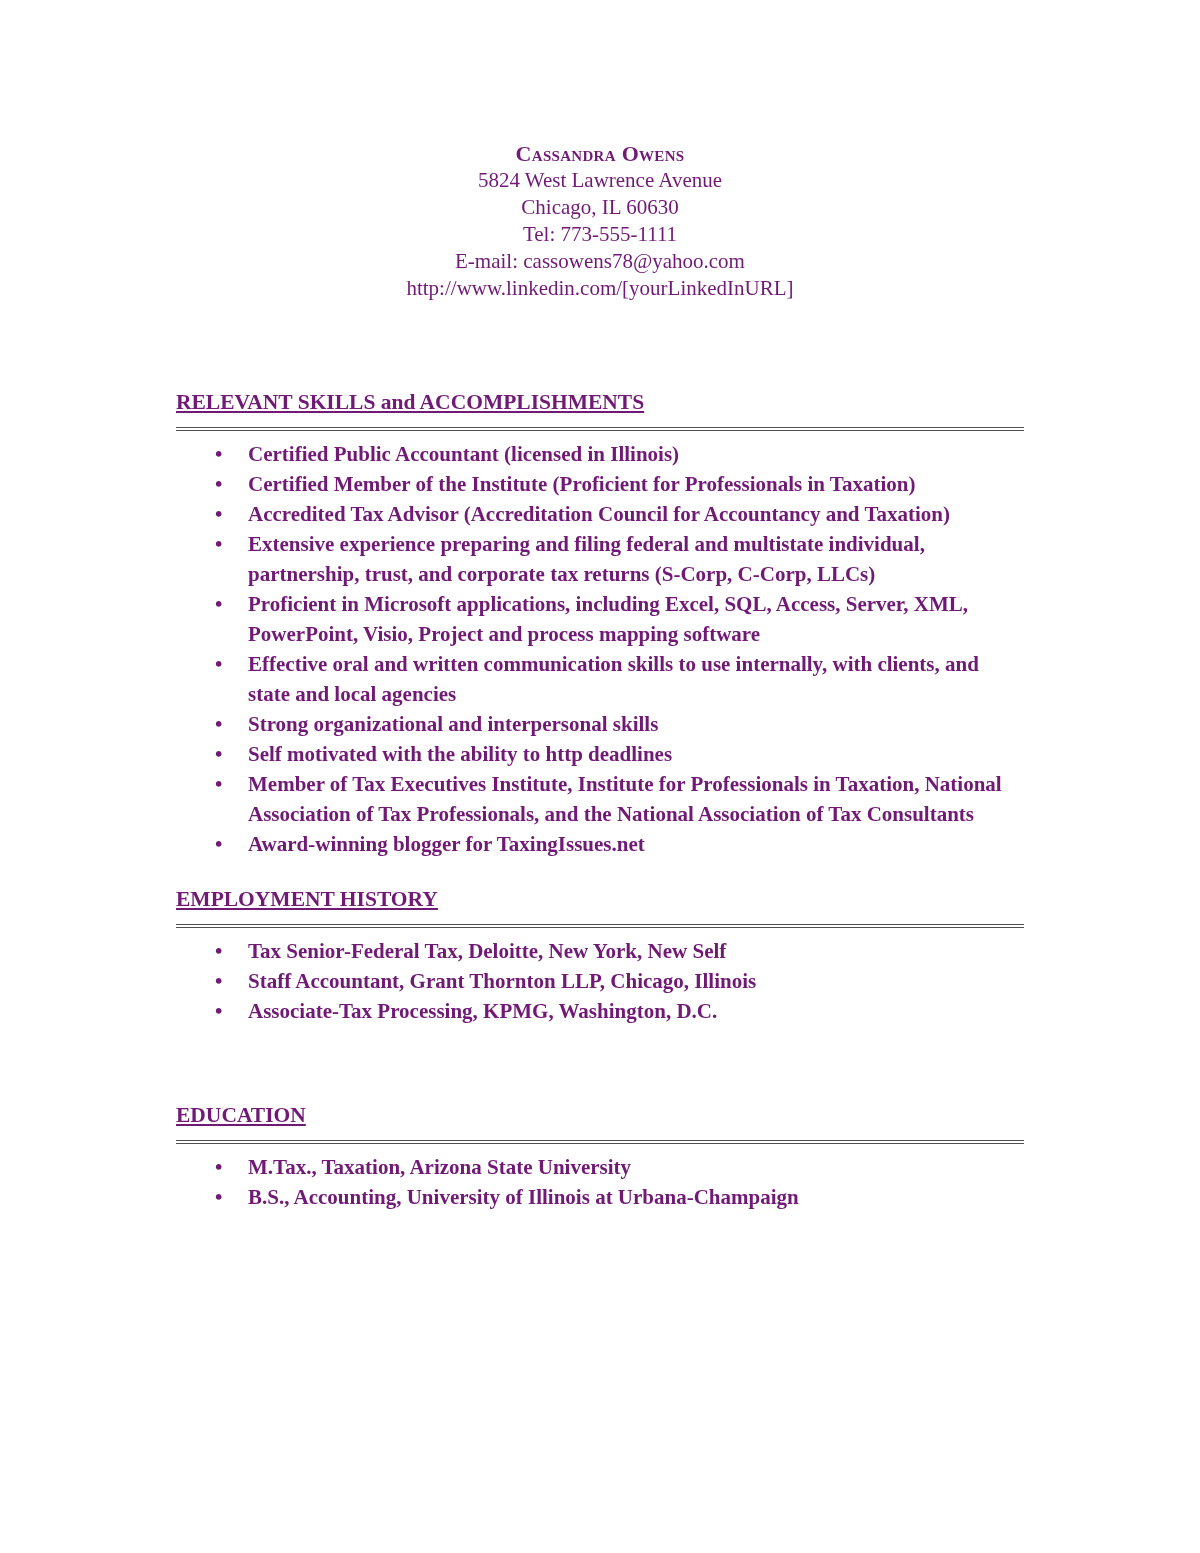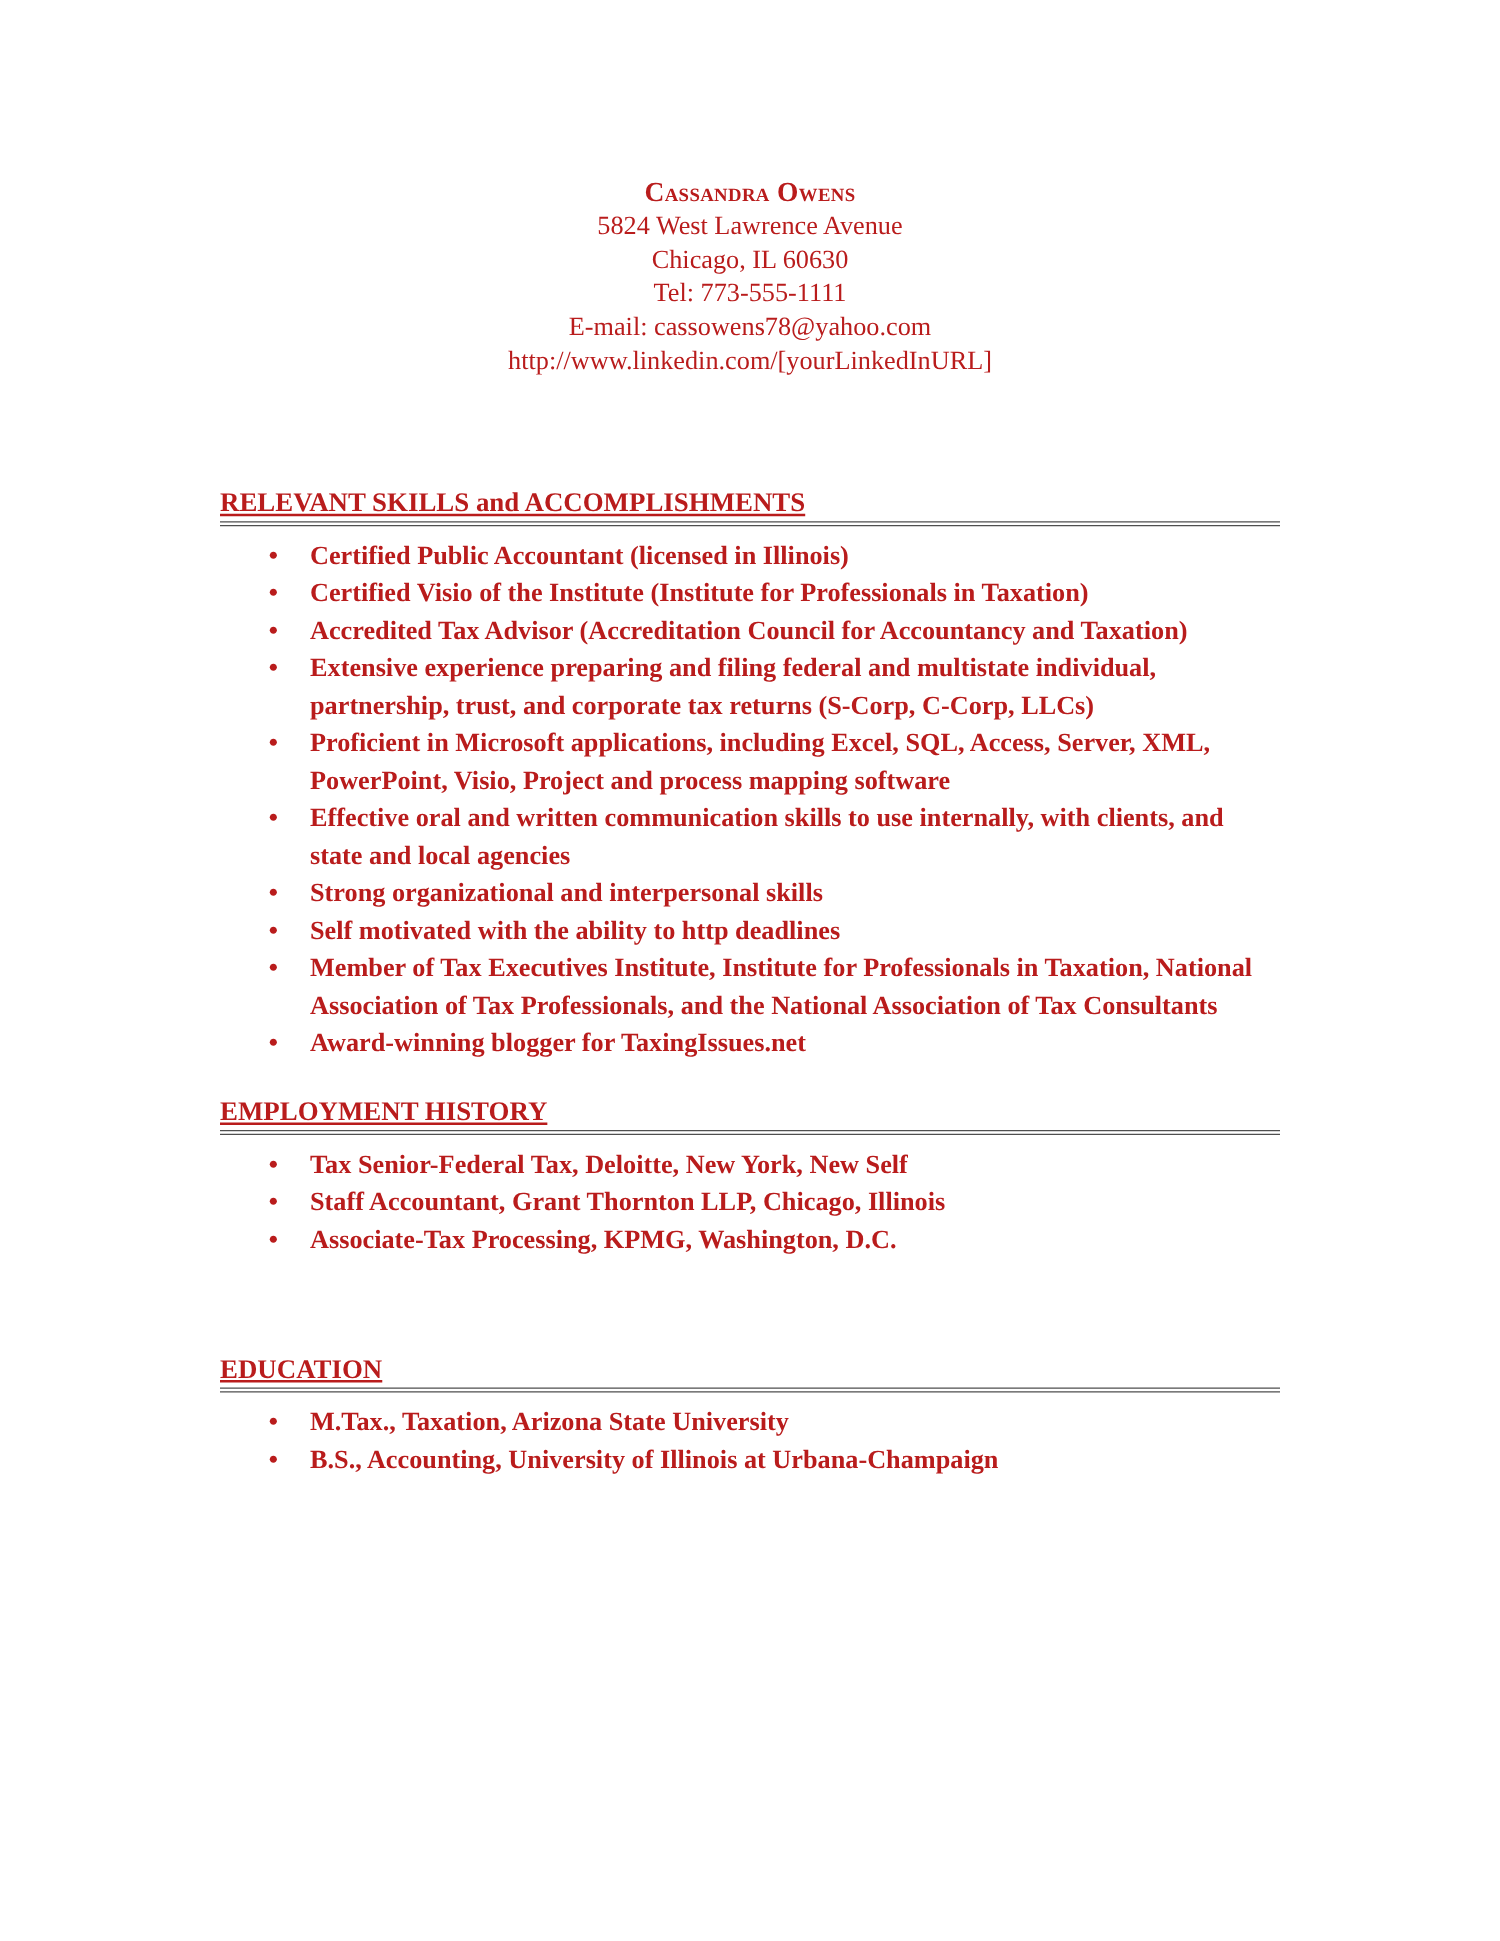--- a/index.html
+++ b/index.html
@@ -3,21 +3,21 @@
 <meta charset="utf-8">
 <style>
   html, body { margin: 0; padding: 0; background: #ffffff; }
   .page {
     width: 1200px;
     height: 1500px;
     background: #ffffff;
     box-sizing: border-box;
     padding: 140px 176px 0 176px;
     font-family: "Liberation Serif", "DejaVu Serif", serif;
-    color: #b91c1c;
+    color: #701a75;
     overflow: hidden;
   }
   .contact-header {
     text-align: center;
     font-size: 21px;
     line-height: 27px;
   }
   .candidate-name {
     font-weight: bold;
     font-variant: small-caps;
@@ -25,21 +25,21 @@
     letter-spacing: 0.3px;
   }
   .section { margin-top: 88px; }
   .section.employment { margin-top: 28px; }
   .section.education { margin-top: 77px; }
   .section-heading {
     font-size: 21.5px;
     font-weight: bold;
     line-height: 25px;
     border-bottom: 4px double #4f4f4f;
-    padding-bottom: 2px;
+    padding-bottom: 12px;
   }
   .section-heading .heading-text { text-decoration: underline; }
   ul.bullets {
     list-style: none;
     margin: 8px 0 0 0;
     padding: 0;
   }
   ul.bullets li {
     position: relative;
     padding-left: 72px;
@@ -68,21 +68,21 @@
     <div>E-mail: cassowens78@yahoo.com</div>
     <div>http://www.linkedin.com/[yourLinkedInURL]</div>
   </div>
 
   <div class="section skills">
     <div class="section-heading">
       <span class="heading-text">RELEVANT SKILLS and ACCOMPLISHMENTS</span>
     </div>
     <ul class="bullets">
       <li>Certified Public Accountant (licensed in Illinois)</li>
-      <li>Certified Visio of the Institute (Institute for Professionals in Taxation)</li>
+      <li>Certified Member of the Institute (Proficient for Professionals in Taxation)</li>
       <li>Accredited Tax Advisor (Accreditation Council for Accountancy and Taxation)</li>
       <li>Extensive experience preparing and filing federal and multistate individual, partnership, trust, and corporate tax returns (S-Corp, C-Corp, LLCs)</li>
       <li>Proficient in Microsoft applications, including Excel, SQL, Access, Server, XML, PowerPoint, Visio, Project and process mapping software</li>
       <li>Effective oral and written communication skills to use internally, with clients, and state and local agencies</li>
       <li>Strong organizational and interpersonal skills</li>
       <li>Self motivated with the ability to http deadlines</li>
       <li>Member of Tax Executives Institute, Institute for Professionals in Taxation, National Association of Tax Professionals, and the National Association of Tax Consultants</li>
       <li>Award-winning blogger for TaxingIssues.net</li>
     </ul>
   </div>

